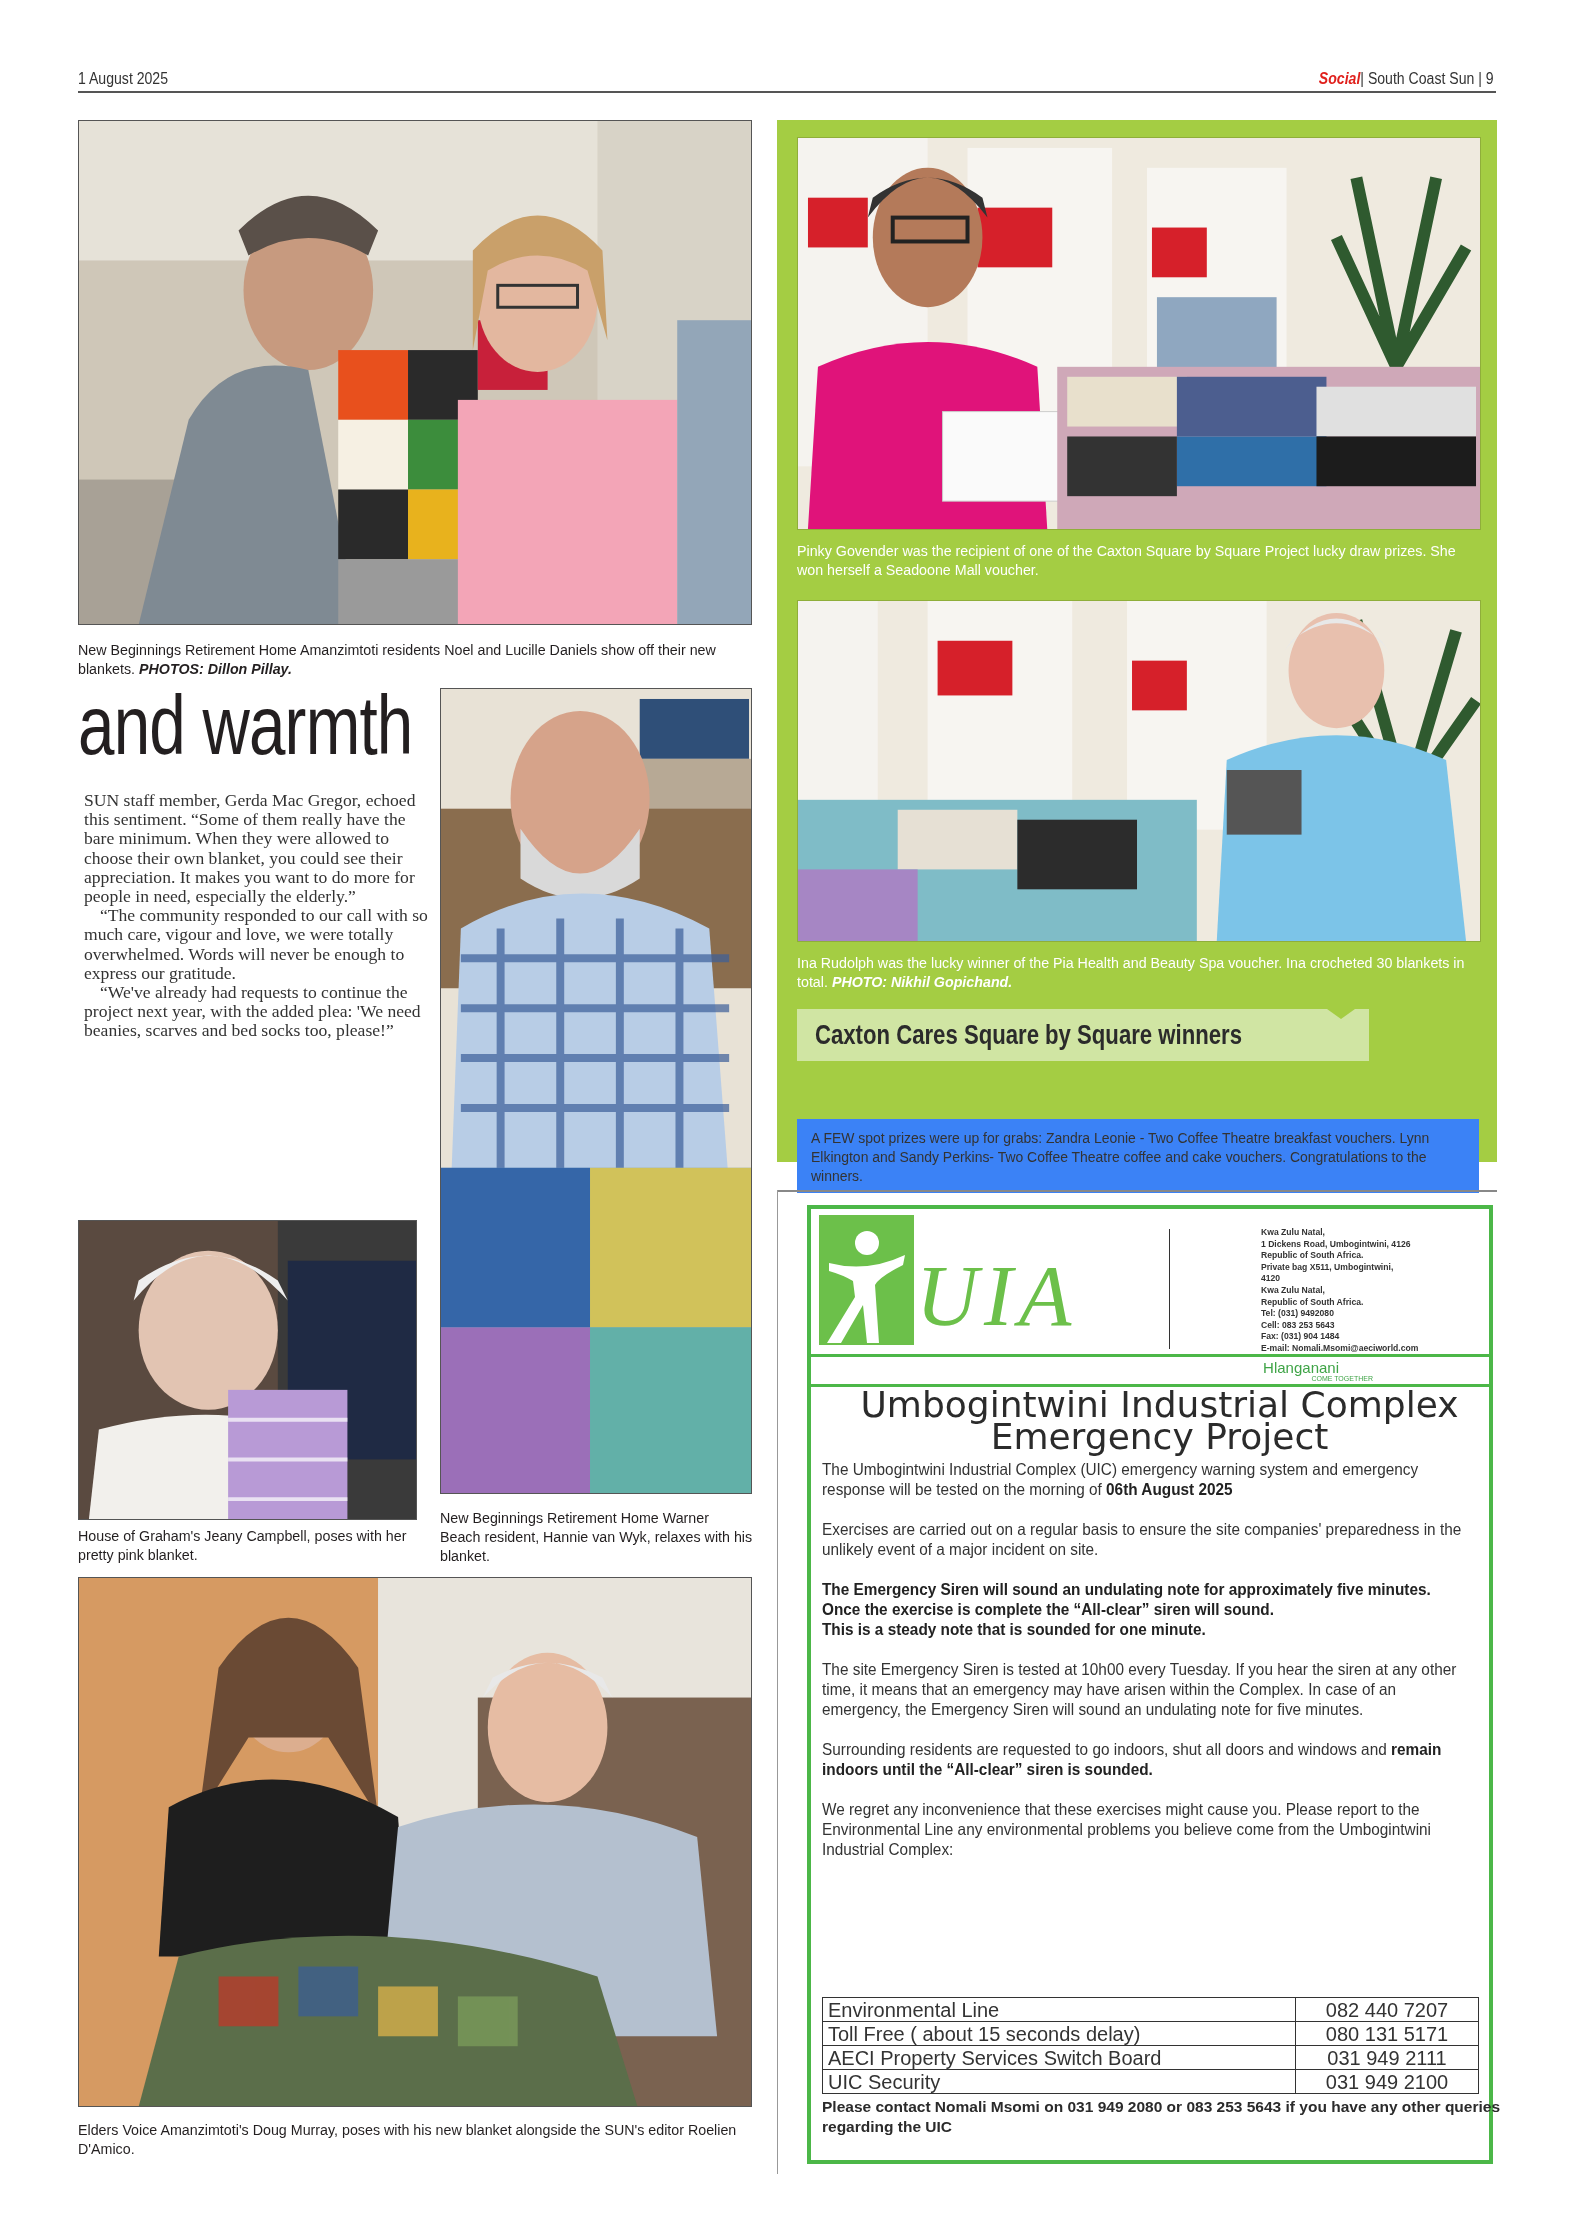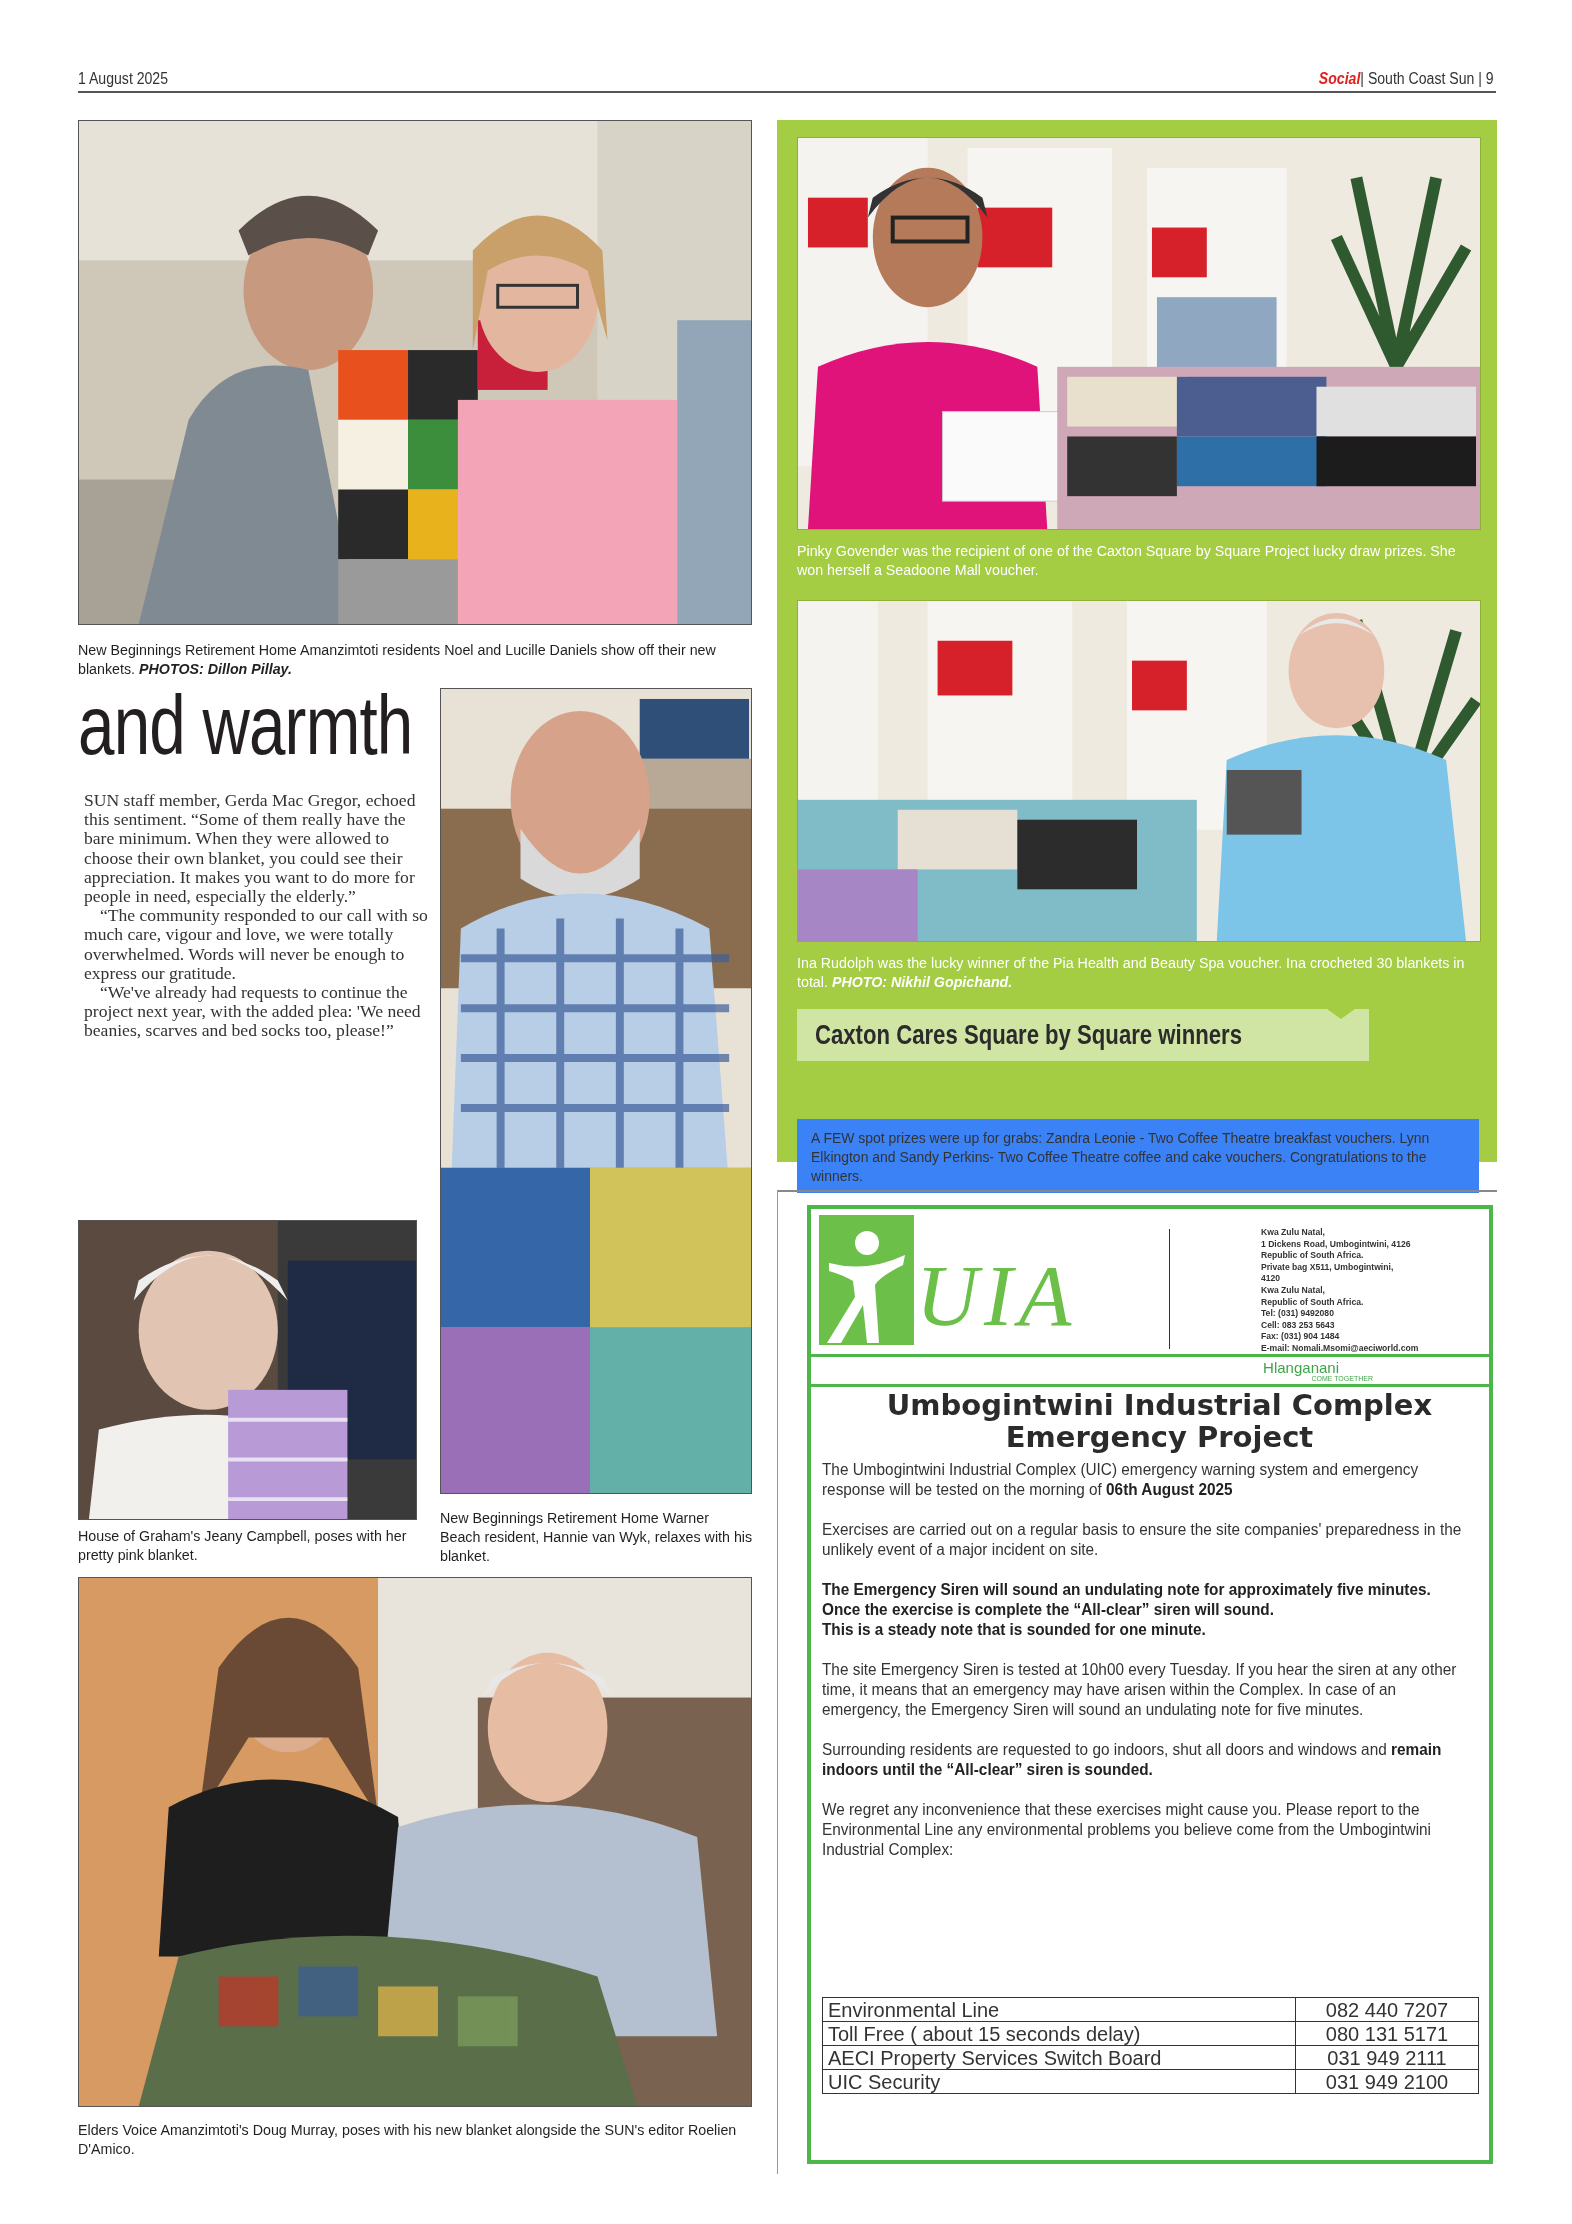--- a/index.html
+++ b/index.html
@@ -46,21 +46,21 @@
   
   .ad { left: 807px; top: 1205px; width: 686px; height: 959px; border: 4px solid #4cb748; background: #fff; }
   .ad-logo { position: absolute; left: 8px; top: 6px; width: 95px; height: 130px; background: #6cc04a; }
   .ad-logo-text { position: absolute; left: 105px; top: 42px; font-family: "Liberation Serif", serif; font-style: italic; font-size: 86px; color: #6cc04a; letter-spacing: 6px; line-height: 90px; }
   .ad-vline { position: absolute; left: 358px; top: 20px; width: 1px; height: 120px; background: #333; }
   .ad-address { position: absolute; left: 450px; top: 18px; font-size: 8.6px; line-height: 11.6px; color: #333; font-weight: bold; }
   .ad-hline1 { position: absolute; left: 0; top: 145px; width: 100%; height: 3px; background: #4cb748; }
   .ad-hlang { position: absolute; right: 150px; top: 150px; font-size: 15px; color: #3fa447; }
   .ad-hlang-sub { position: absolute; right: 116px; top: 166px; font-size: 7px; color: #3fa447; }
   .ad-hline2 { position: absolute; left: 0; top: 175px; width: 100%; height: 3px; background: #4cb748; }
-  .ad-title { position: absolute; left: 0; top: 180px; width: 100%; text-align: center; font-family: "DejaVu Sans", sans-serif; font-weight: bold; font-size: 29px; line-height: 32px; color: #2b2b2b; padding-left: 19px; }
+  .ad-title { position: absolute; left: 0; top: 180px; width: 100%; text-align: center; font-family: "DejaVu Sans", sans-serif; font-weight: normal; font-size: 36px; line-height: 32px; color: #2b2b2b; padding-left: 19px; }
   .ad-body { position: absolute; left: 11px; top: 250px; width: 700px; font-size: 16.5px; line-height: 20px; color: #333; transform: scaleX(0.93); transform-origin: left top; }
   .ad-body p { margin-bottom: 20px; }
   .ad-body b { color: #222; }
 
   .ad-table { position: absolute; left: 11px; top: 788px; width: 657px; border-collapse: collapse; }
   .ad-table td { border: 1px solid #333; font-size: 20px; line-height: 22px; padding: 0 5px; color: #333; height: 24px; }
   .ad-table td.num { width: 183px; text-align: center; }
   .ad-foot { position: absolute; left: 11px; top: 888px; width: 700px; font-size: 15.5px; line-height: 20px; font-weight: bold; color: #2b2b2b; }
 </style>
 </head>
@@ -312,13 +312,14 @@
           <td>AECI Property Services Switch Board</td>
           <td class="num">031 949 2111</td>
         </tr>
     <tr>
           <td>UIC Security</td>
           <td class="num">031 949 2100</td>
         </tr>
   </tbody>
     </table>
 
+  <div class="ad-foot">Please contact Nomali Msomi on 031 949 2080 or 083 253 5643 if you have any other queries regarding the UIC</div>
 </div>
 
 </body></html>

